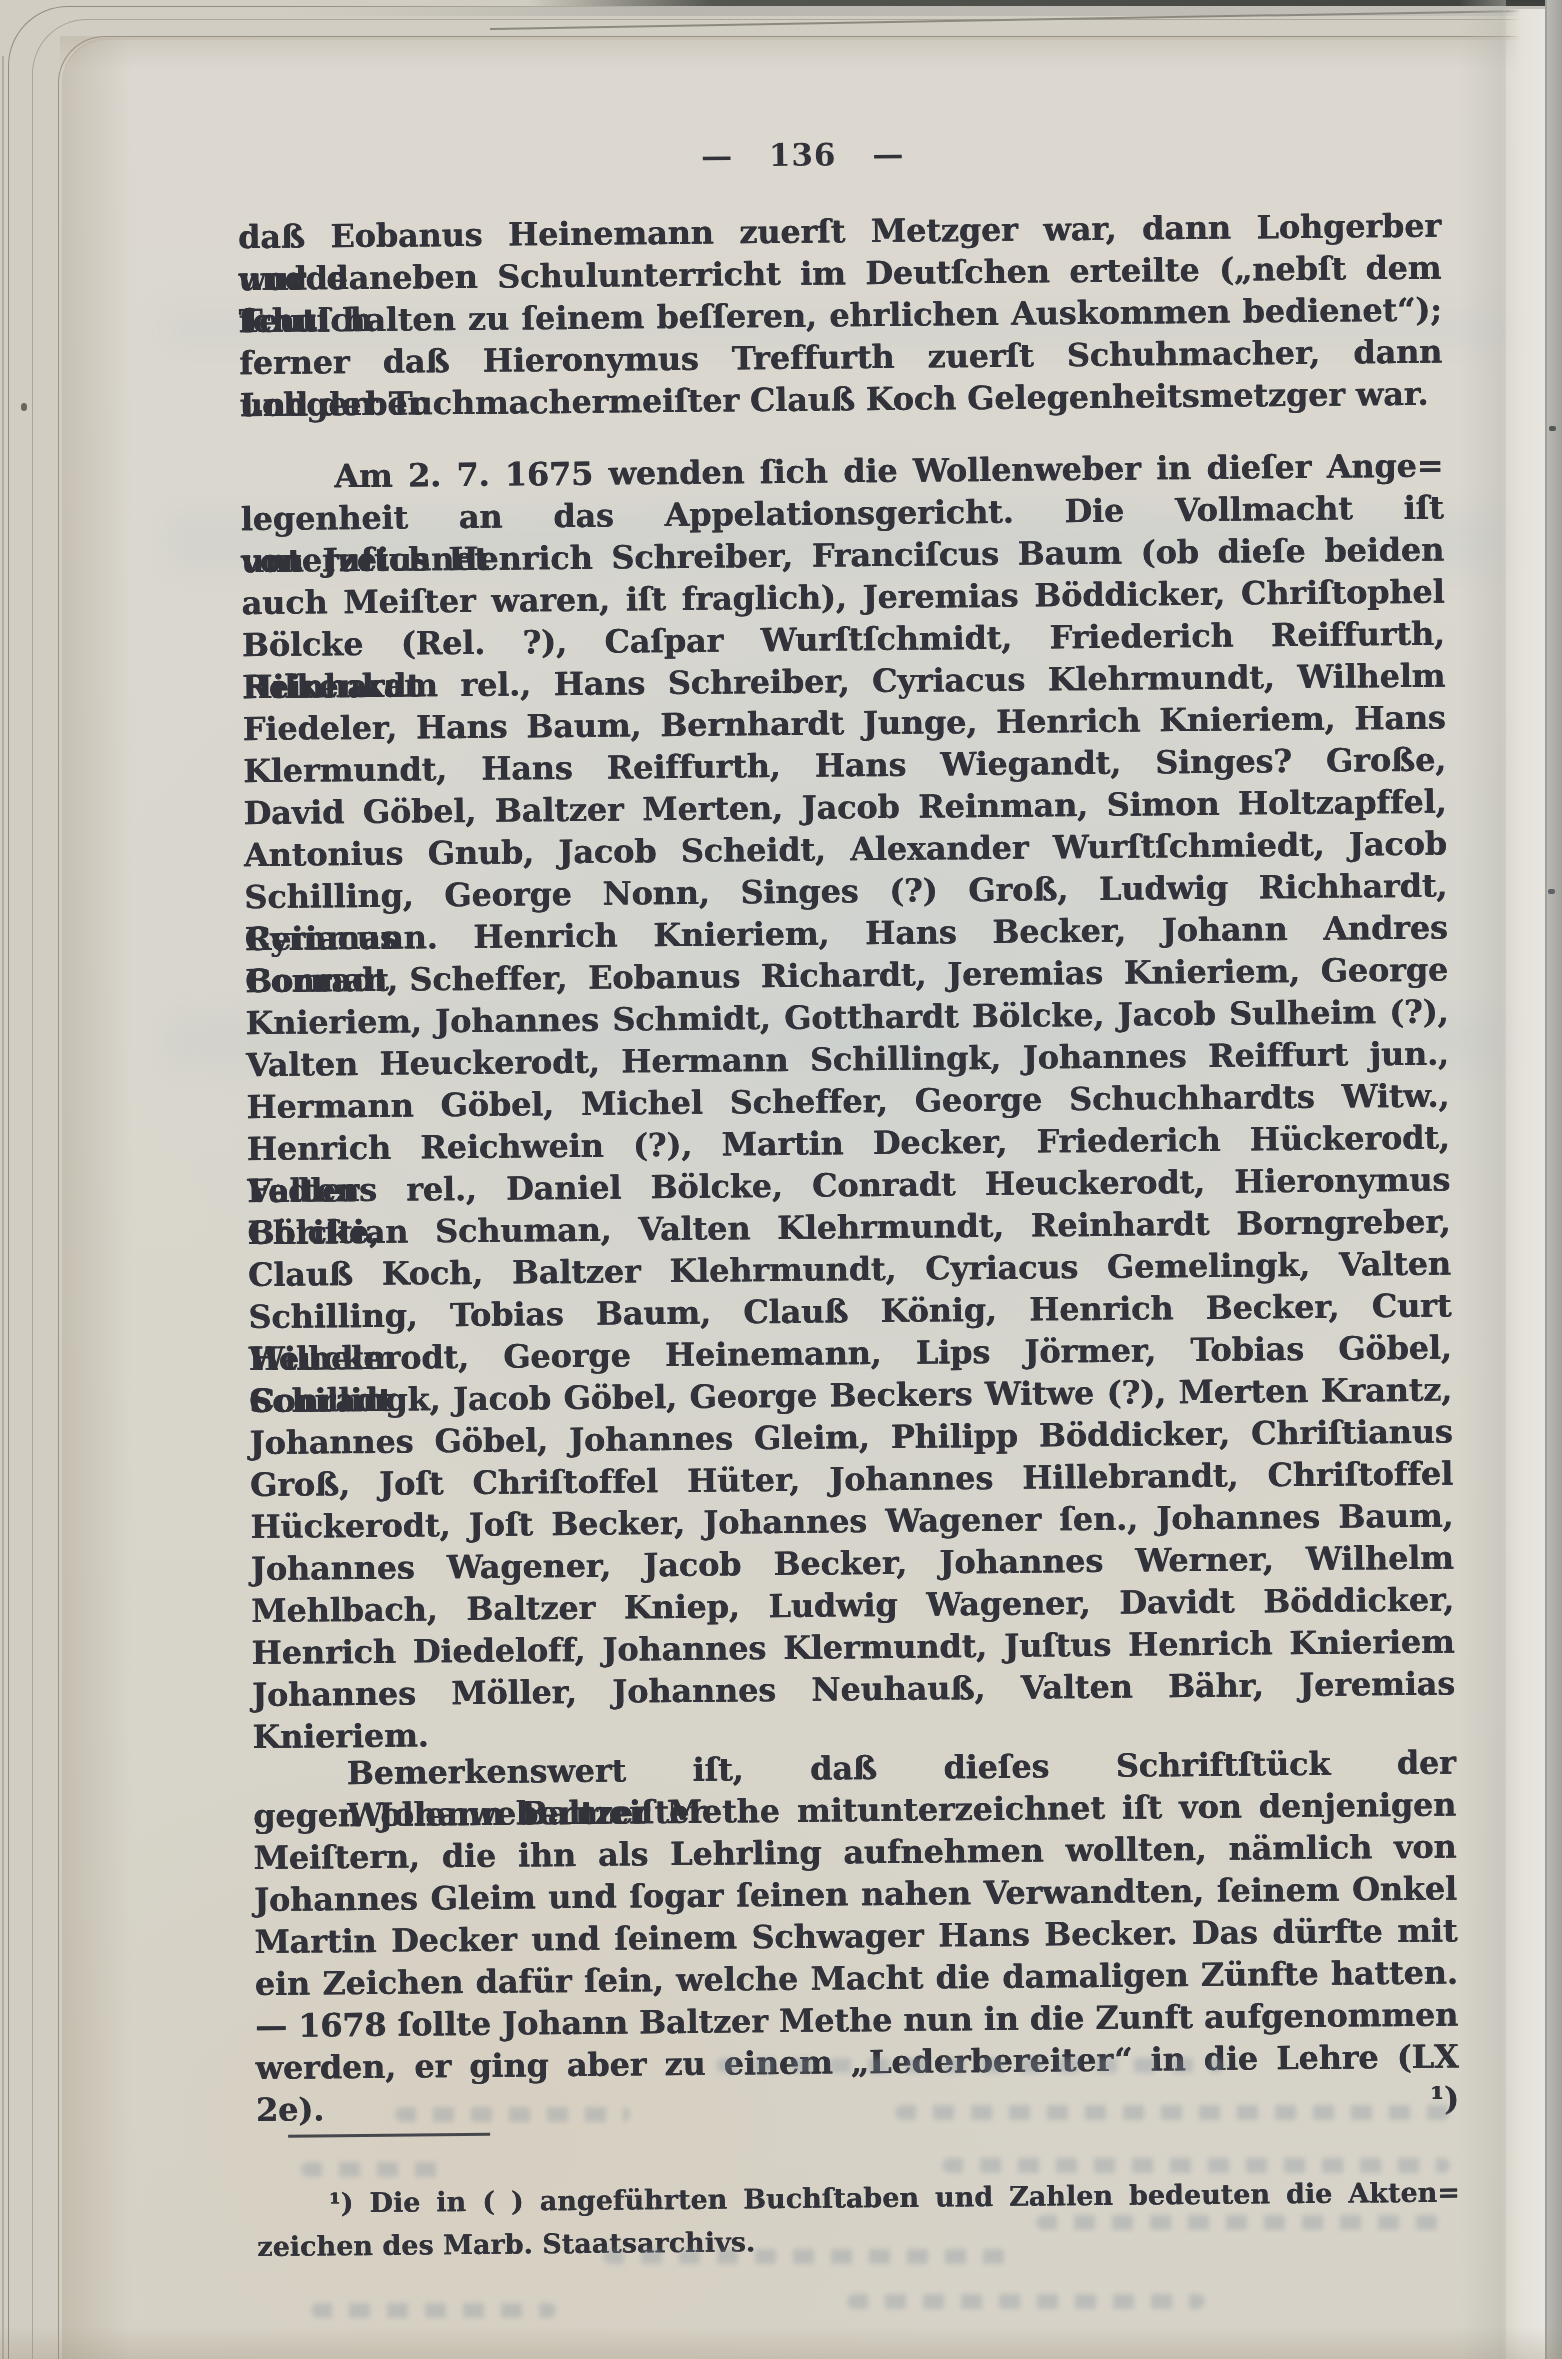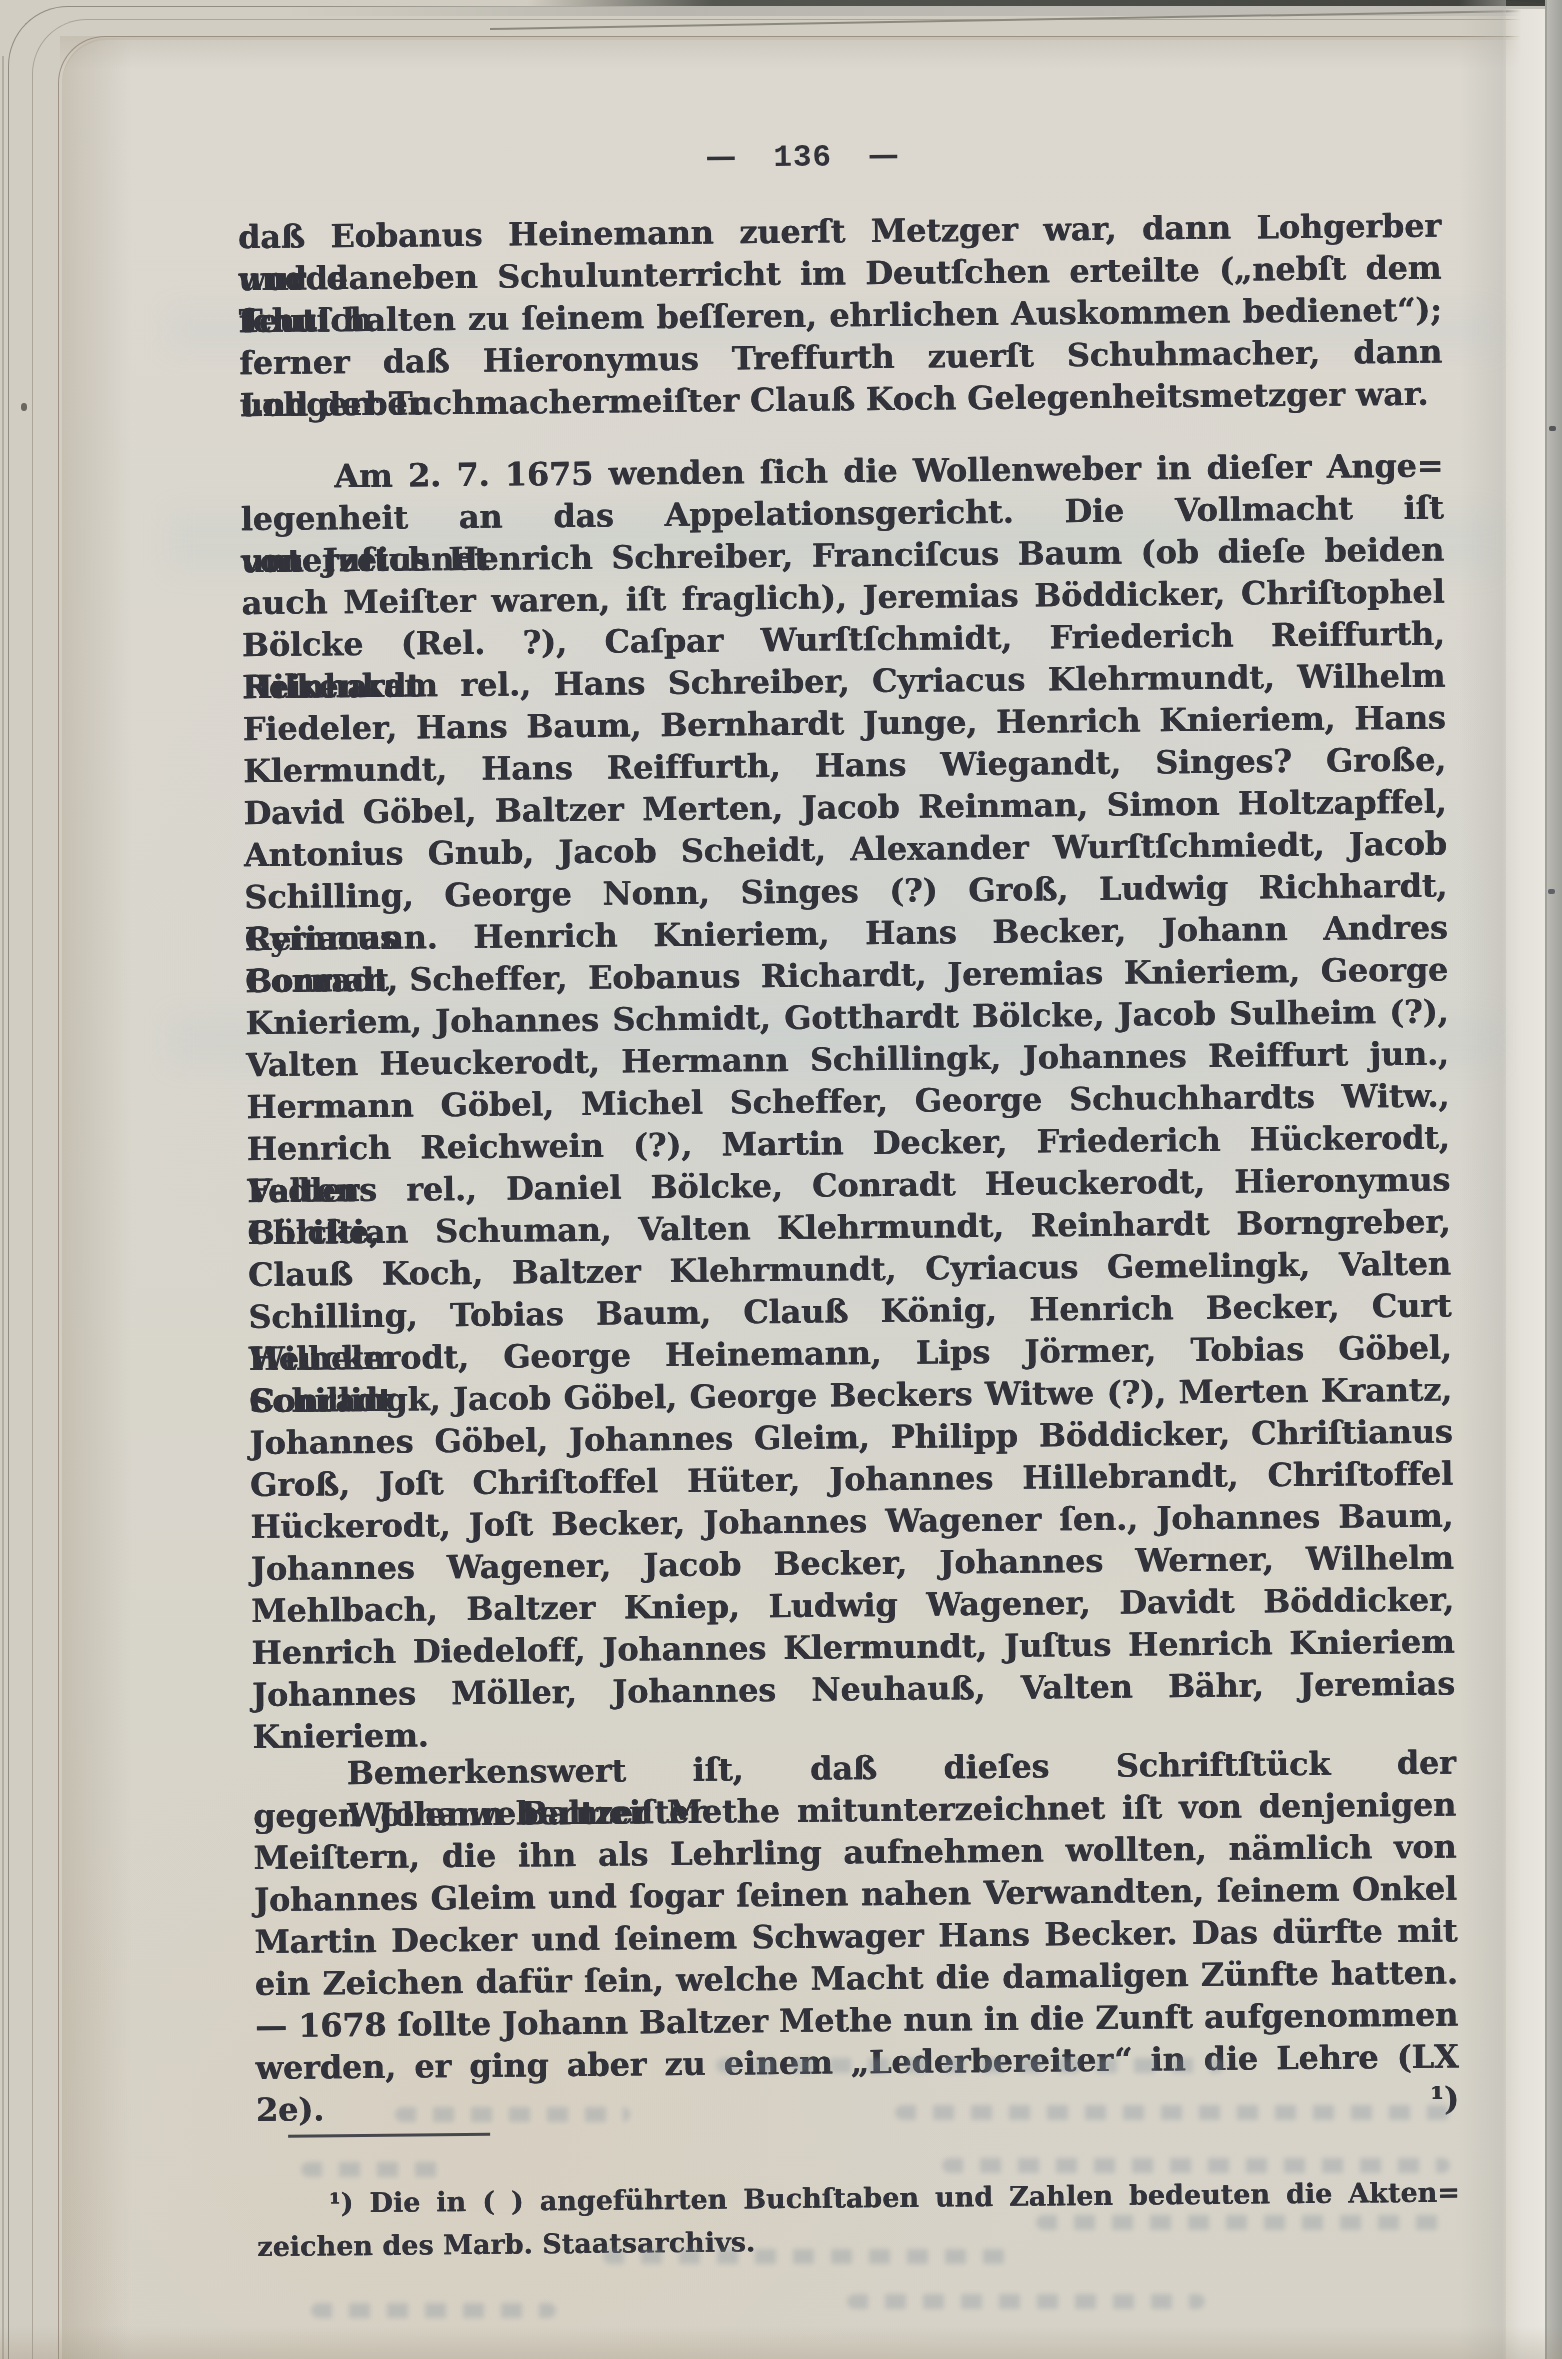--- a/index.html
+++ b/index.html
@@ -57,21 +57,21 @@
   .s3{top:1017px;height:47px;background:rgba(170,188,196,0.12);}
 
   
   .ghost{position:absolute;height:15px;border-radius:7.5px;filter:blur(2.8px);opacity:.32;pointer-events:none;
     background:repeating-linear-gradient(90deg,#84919d 0 21px, rgba(0,0,0,0) 21px 38px);}
 
   
   .content{position:absolute;inset:0;transform:rotate(-0.55deg);transform-origin:50% 50%;color:#32333a;}
   .running-head{position:absolute;left:247px;width:1203px;top:137px;text-align:center;
     font-size:31px;font-weight:700;letter-spacing:0.9px;transform:translateX(-36px);}
-  .running-head .num{margin:0 36px;font-family:Liberation Mono, monospace;}
+  .running-head .num{margin:0 36px;}
   .para{position:absolute;left:247px;width:1203px;font-size:32px;font-weight:700;letter-spacing:-0.2px;
     text-shadow:0.4px 0 0 currentColor;}
   .p1{top:211px;}
   .p2{top:451px;}
   .p3{top:1748px;}
   .line{height:42px;line-height:42px;text-align:justify;text-align-last:justify;}
   .line.indent{padding-left:94px;}
   .line.end{text-align-last:left;}
   .fn-rule{position:absolute;left:279px;top:2130px;width:202px;height:2.8px;background:#46474d;}
   .footnote{position:absolute;left:247px;top:2177px;width:1203px;font-size:27px;font-weight:700;

